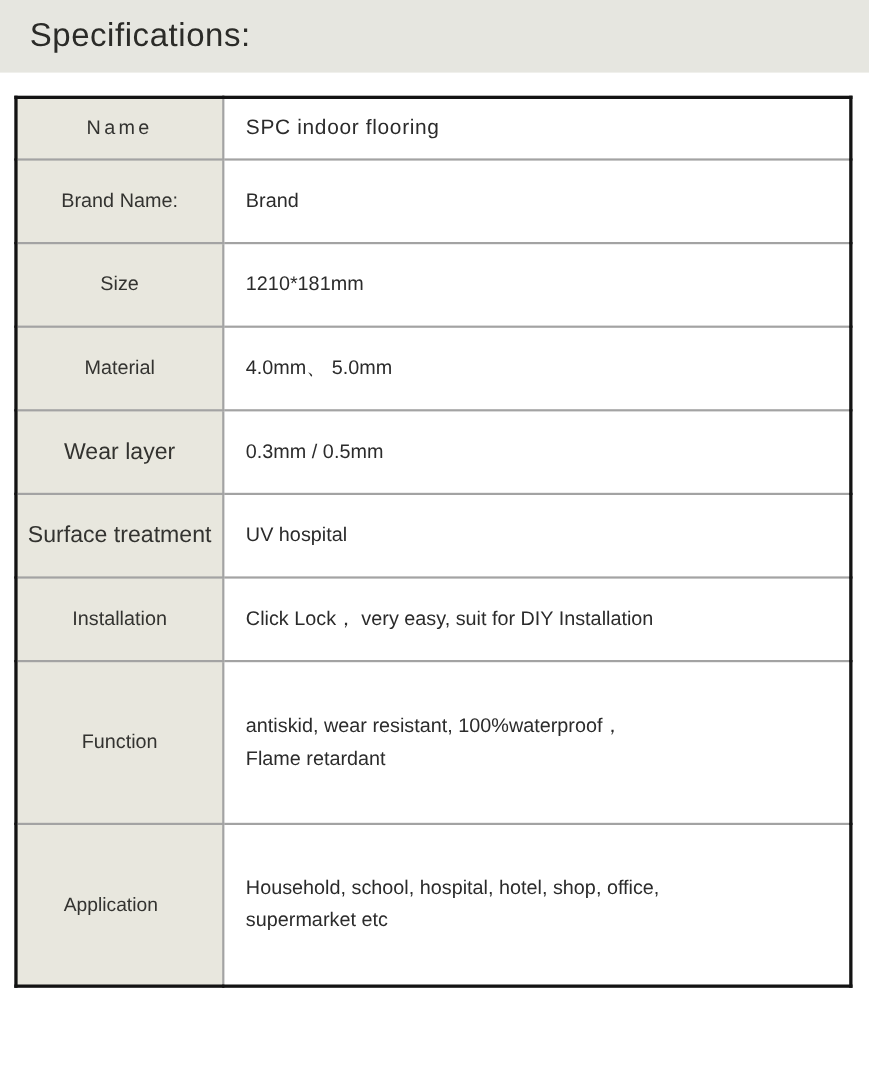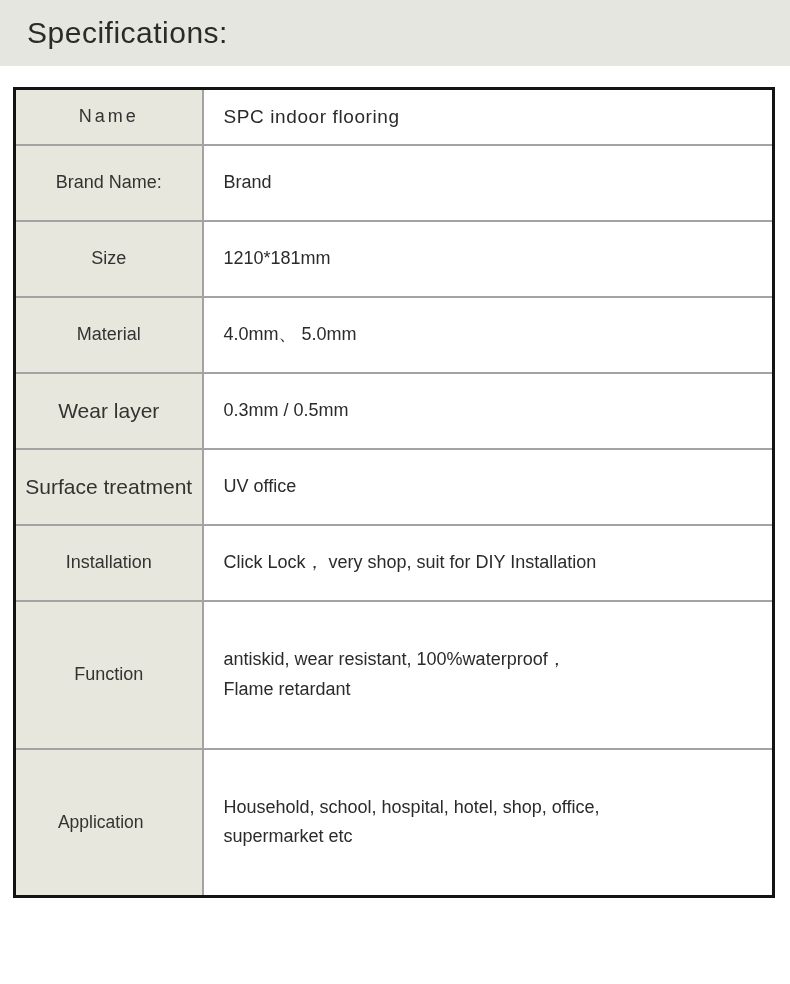--- a/index.html
+++ b/index.html
@@ -95,25 +95,25 @@
         <tr>
           <td class="label-cell">Material</td>
           <td class="value-cell">4.0mm、 5.0mm</td>
         </tr>
         <tr>
           <td class="label-cell">Wear layer</td>
           <td class="value-cell">0.3mm / 0.5mm</td>
         </tr>
         <tr>
           <td class="label-cell">Surface treatment</td>
-          <td class="value-cell">UV office</td>
+          <td class="value-cell">UV hospital</td>
         </tr>
         <tr>
           <td class="label-cell">Installation</td>
-          <td class="value-cell">Click Lock， very shop, suit for DIY Installation</td>
+          <td class="value-cell">Click Lock， very easy, suit for DIY Installation</td>
         </tr>
         <tr class="tall">
           <td class="label-cell">Function</td>
           <td class="value-cell">antiskid, wear resistant, 100%waterproof，
 Flame retardant</td>
         </tr>
         <tr class="tall">
           <td class="label-cell">Application</td>
           <td class="value-cell">Household, school, hospital, hotel, shop, office,
 supermarket etc</td>

